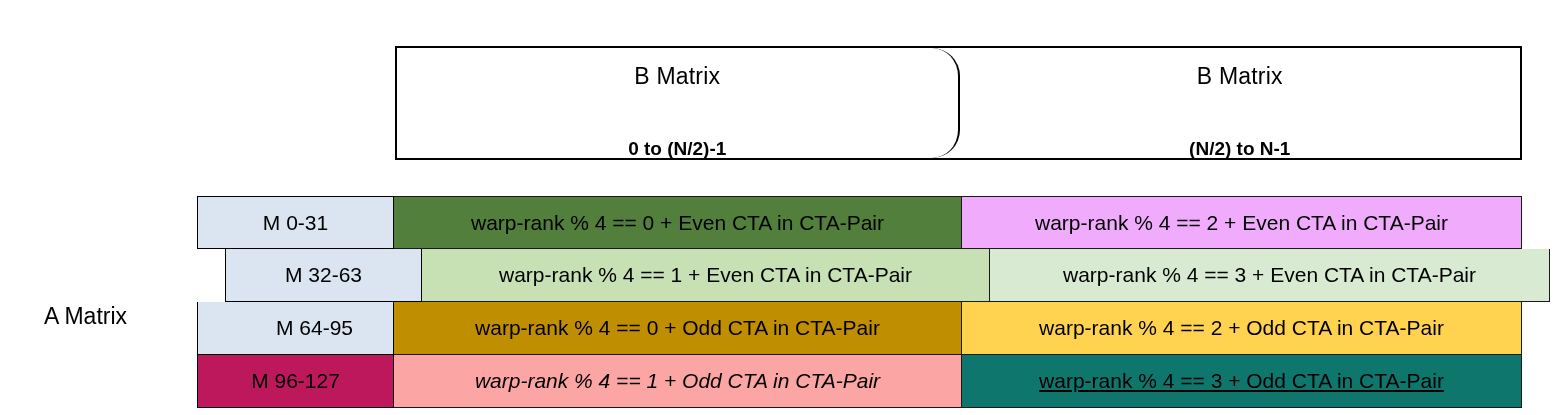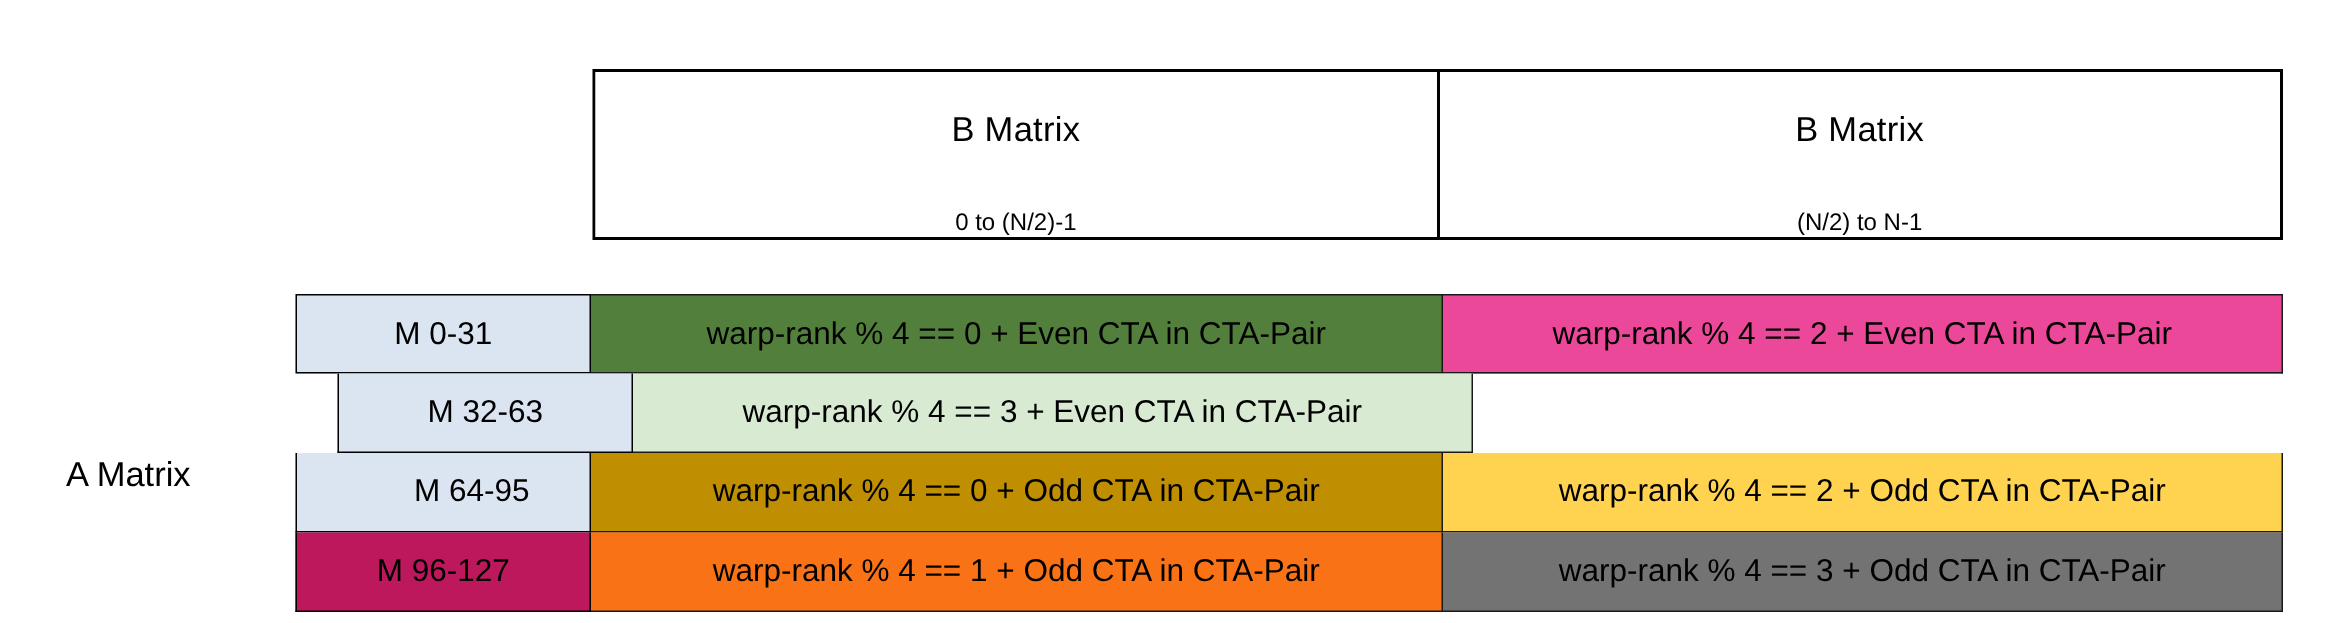--- a/index.html
+++ b/index.html
@@ -26,37 +26,39 @@
     display: flex;
     border: 2px solid #000000;
     box-sizing: border-box;
     background: #ffffff;
   }
   .bhdr-cell {
     flex: 1 1 0;
     display: flex;
     flex-direction: column;
     align-items: center;
-    justify-content: flex-end;
+    justify-content: space-between;
     box-sizing: border-box;
-    padding-top: 3px;
+    padding-top: 14px;
     background: #ffffff;
+    border-radius: 28px;
   }
   .bhdr-cell.left {
     border-right: 2px solid #000000;
   }
   .bhdr-title {
     font-size: 23px;
     line-height: 28px;
     letter-spacing: 0.2px;
   }
   .bhdr-sub {
-    font-size: 16px;
+    font-size: 19px;
     line-height: 18px;
     margin-top: 40px;
+    font-weight: bold;
   }
 
   
   #a-matrix-label {
     position: absolute;
     left: 44px;
     top: 302px;
     font-size: 23px;
     line-height: 28px;
     white-space: nowrap;
@@ -131,33 +133,34 @@
   </div>
 </div>
 
 <div id="a-matrix-label">A Matrix</div>
 
 <div id="assignment-grid">
 
   <div class="grid-row">
     <div class="row-label" style="background-color: rgb(219, 229, 241);">M 0-31</div>
     <div class="cell col-left" style="background-color: rgb(83, 127, 60);">warp-rank % 4 == 0  + Even CTA in CTA-Pair</div>
-    <div class="cell col-right" style="background-color: #ec4899;">warp-rank % 4 == 2  + Even CTA in CTA-Pair</div>
+    <div class="cell col-right" style="background-color: #f0abfc;">warp-rank % 4 == 2  + Even CTA in CTA-Pair</div>
   </div>
 
   <div class="grid-row">
     <div class="row-label" style="background-color: rgb(219, 229, 241); margin-left: 28px;">M 32-63</div>
+    <div class="cell col-left" style="background-color: rgb(199, 224, 180);">warp-rank % 4 == 1  + Even CTA in CTA-Pair</div>
     <div class="cell col-right" style="background-color: rgb(216, 234, 210); text-align: right;">warp-rank % 4 == 3  + Even CTA in CTA-Pair</div>
   </div>
 
   <div class="grid-row">
     <div class="row-label" style="background-color: rgb(219, 229, 241); padding-left: 38px;">M 64-95</div>
     <div class="cell col-left" style="background-color: rgb(191, 143, 1);">warp-rank % 4 == 0  + Odd CTA in CTA-Pair</div>
     <div class="cell col-right" style="background-color: rgb(255, 211, 79);">warp-rank % 4 == 2  + Odd CTA in CTA-Pair</div>
   </div>
 
   <div class="grid-row">
     <div class="row-label" style="background-color: #be185d;">M 96-127</div>
-    <div class="cell col-left" style="background-color: #f97316;">warp-rank % 4 == 1  + Odd CTA in CTA-Pair</div>
-    <div class="cell col-right" style="background-color: #737373;">warp-rank % 4 == 3  + Odd CTA in CTA-Pair</div>
+    <div class="cell col-left" style="background-color: #fca5a5; font-style: italic;">warp-rank % 4 == 1  + Odd CTA in CTA-Pair</div>
+    <div class="cell col-right" style="background-color: #0f766e; text-decoration: underline;">warp-rank % 4 == 3  + Odd CTA in CTA-Pair</div>
   </div>
 
 </div>
 
 </body></html>

